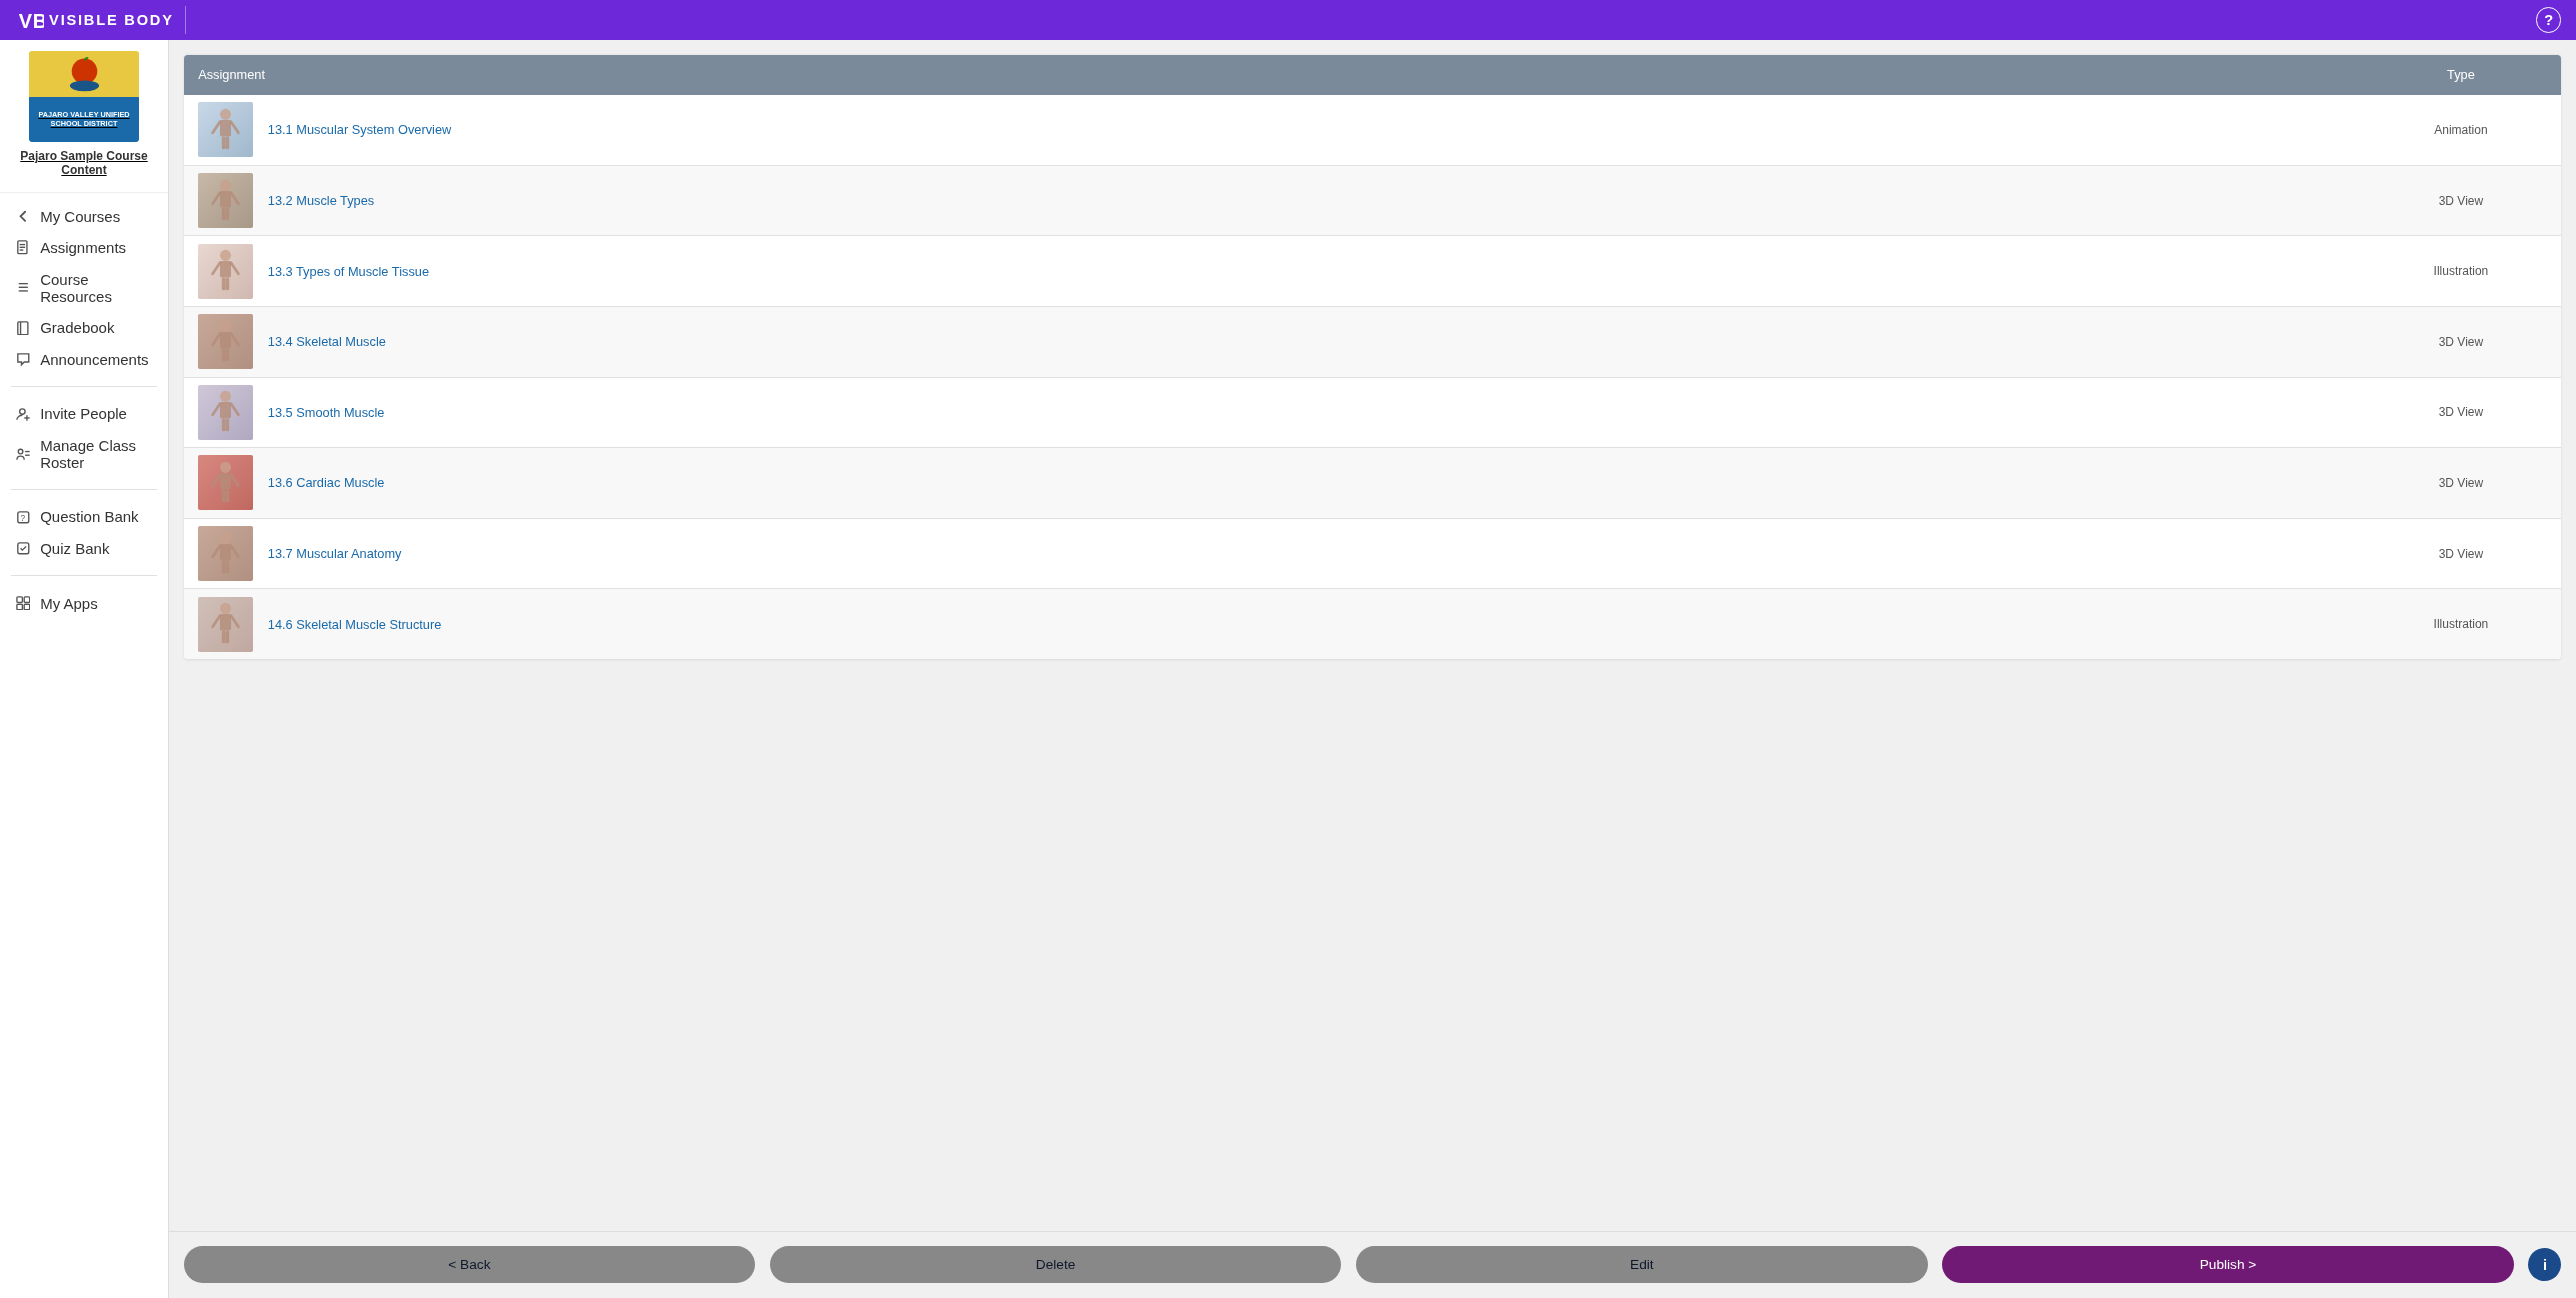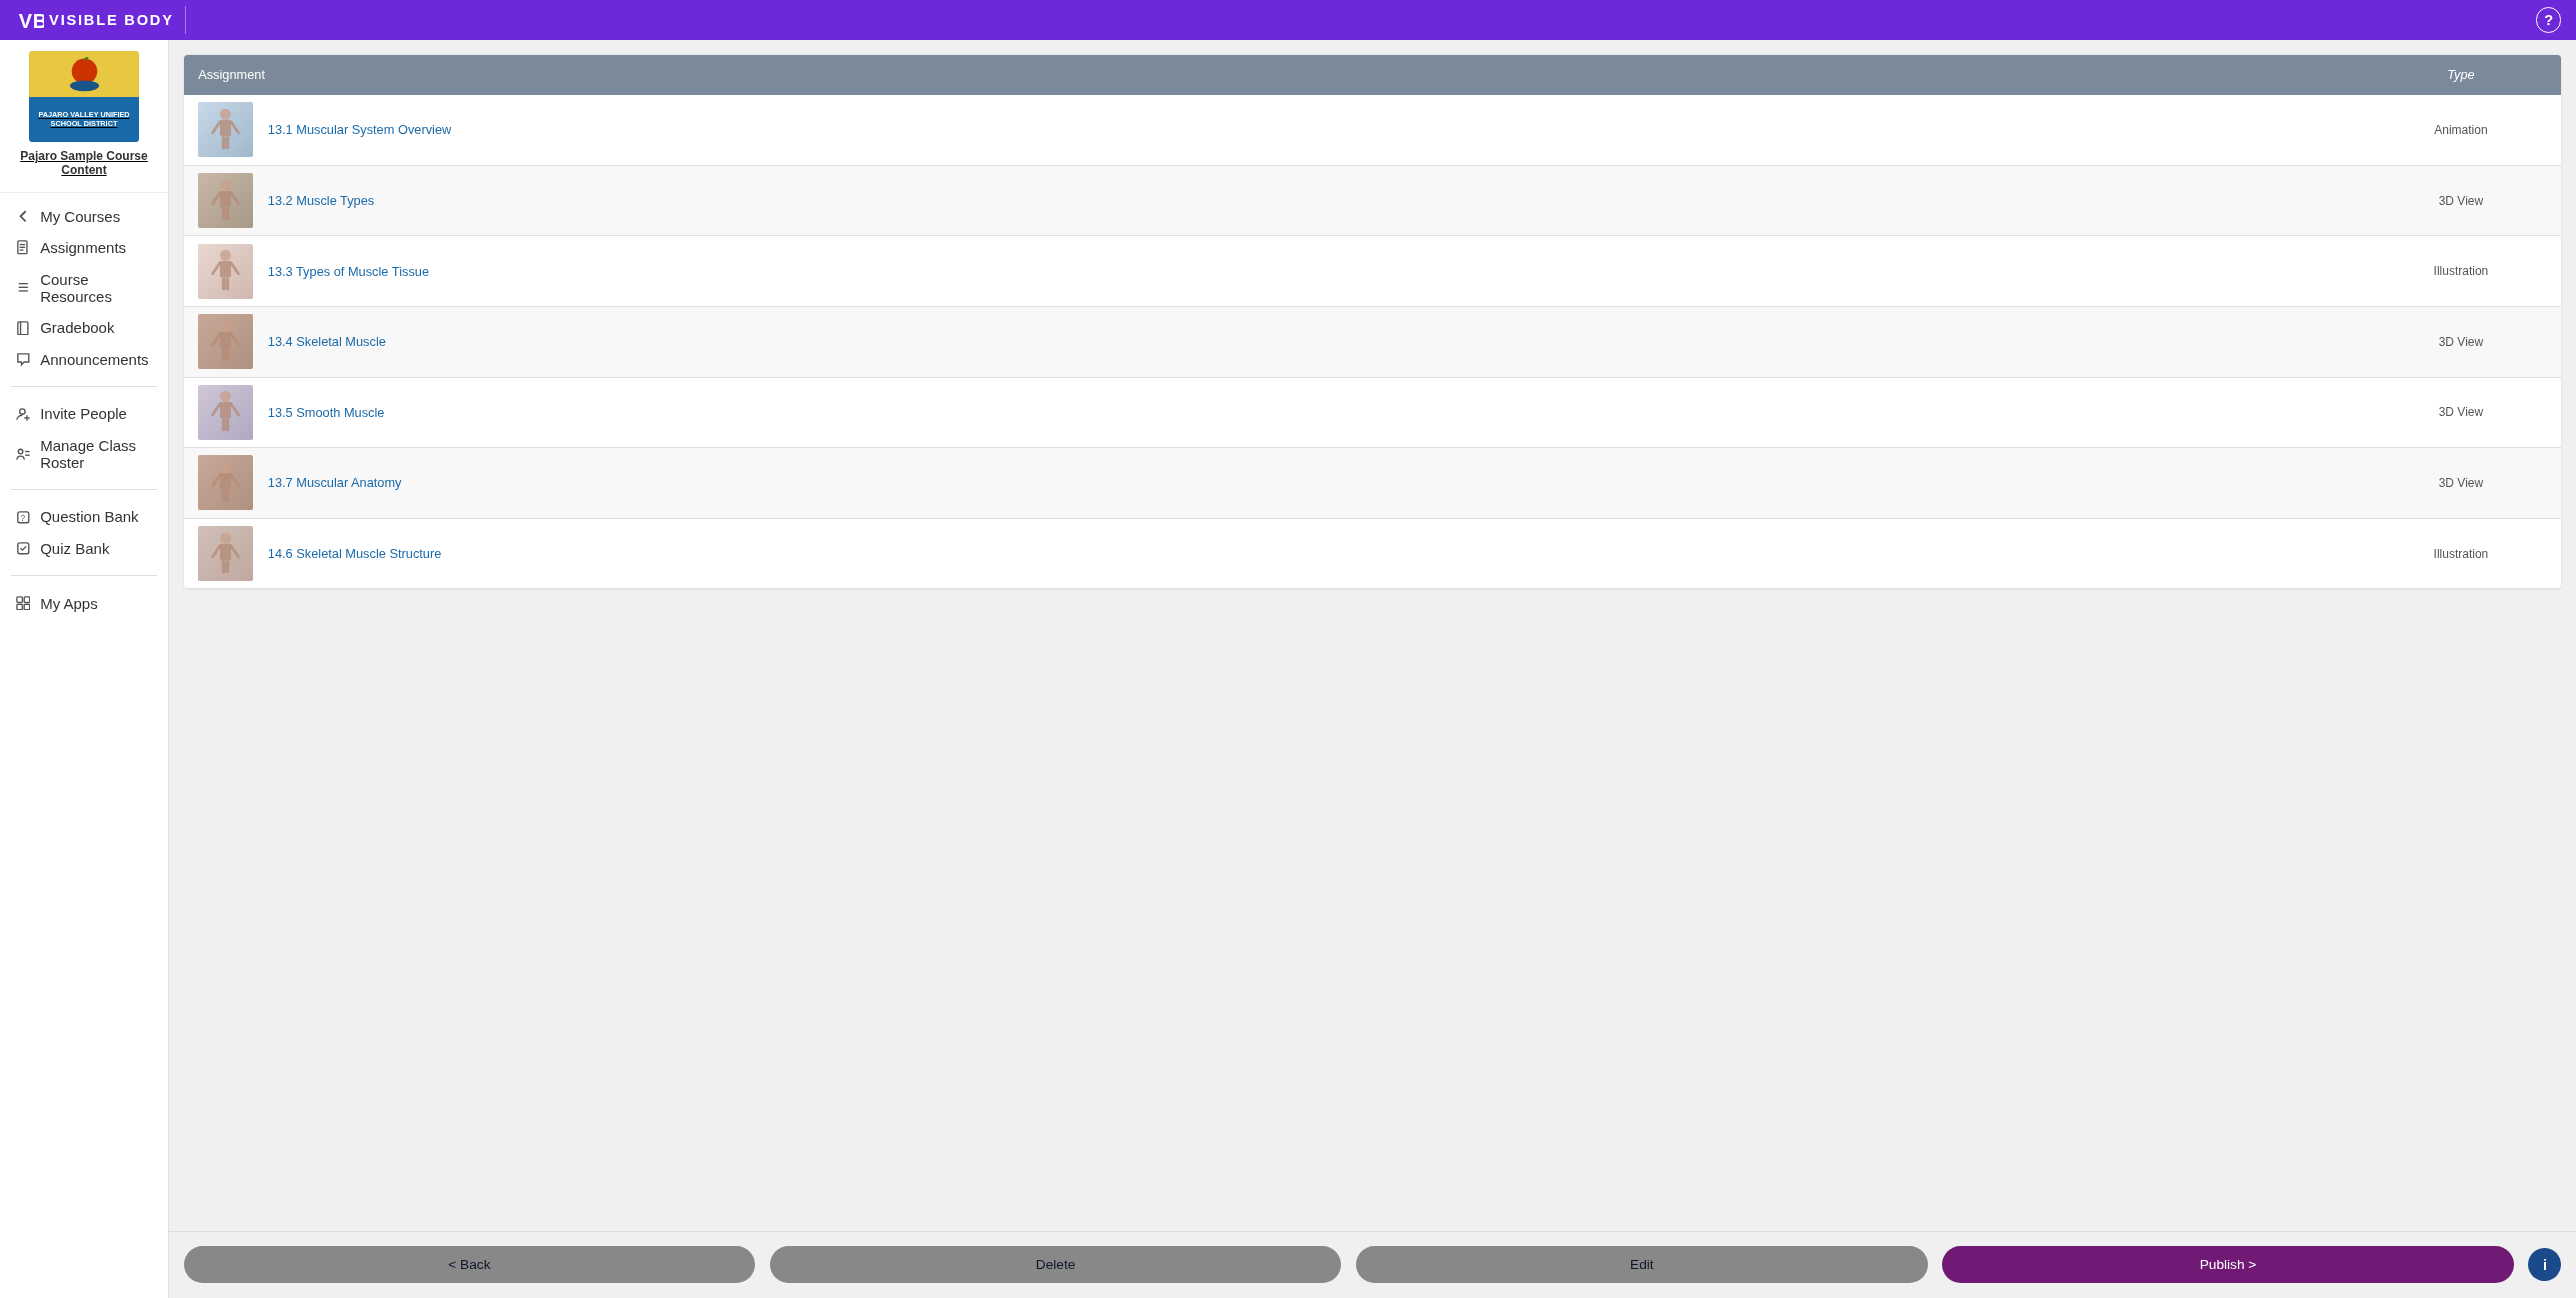--- a/index.html
+++ b/index.html
@@ -179,21 +179,20 @@
       padding: 12.8px 14.6px;
       color: white;
       font-weight: 500;
       font-size: 12.8px;
       text-align: left;
     }
 
     .assignments-table thead th.type-col {
       text-align: center;
       width: 201px;
-      font-style: italic;
     }
 
     .assignments-table tbody tr {
       border-bottom: 0.9px solid #e0e0e0;
     }
 
     .assignments-table tbody tr:last-child {
       border-bottom: none;
     }
 
@@ -569,20 +568,38 @@
                     </svg>
                   </div>
                   <span class="assignment-link">13.5 Smooth Muscle</span>
                 </div>
               </td>
               <td class="type-cell">3D View</td>
             </tr>
             <tr>
               <td>
                 <div class="assignment-cell">
+                  <div class="assignment-thumbnail thumb-cardiac-muscle">
+                    <svg width="37" height="46" viewBox="0 0 40 50">
+                      <ellipse cx="20" cy="8" rx="6" ry="6" fill="rgba(200,160,140,0.8)"></ellipse>
+                      <rect x="14" y="14" width="12" height="18" rx="2" fill="rgba(180,140,120,0.8)"></rect>
+                      <line x1="14" y1="16" x2="6" y2="28" stroke="rgba(180,140,120,0.8)" stroke-width="3" stroke-linecap="round"></line>
+                      <line x1="26" y1="16" x2="34" y2="28" stroke="rgba(180,140,120,0.8)" stroke-width="3" stroke-linecap="round"></line>
+                      <rect x="16" y="32" width="4" height="14" rx="2" fill="rgba(180,140,120,0.8)"></rect>
+                      <rect x="20" y="32" width="4" height="14" rx="2" fill="rgba(180,140,120,0.8)"></rect>
+                    </svg>
+                  </div>
+                  <span class="assignment-link">13.6 Cardiac Muscle</span>
+                </div>
+              </td>
+              <td class="type-cell">3D View</td>
+            </tr>
+            <tr>
+              <td>
+                <div class="assignment-cell">
                   <div class="assignment-thumbnail thumb-muscular-anatomy">
                     <svg width="37" height="46" viewBox="0 0 40 50">
                       <ellipse cx="20" cy="8" rx="6" ry="6" fill="rgba(200,160,140,0.8)"></ellipse>
                       <rect x="14" y="14" width="12" height="18" rx="2" fill="rgba(180,140,120,0.8)"></rect>
                       <line x1="14" y1="16" x2="6" y2="28" stroke="rgba(180,140,120,0.8)" stroke-width="3" stroke-linecap="round"></line>
                       <line x1="26" y1="16" x2="34" y2="28" stroke="rgba(180,140,120,0.8)" stroke-width="3" stroke-linecap="round"></line>
                       <rect x="16" y="32" width="4" height="14" rx="2" fill="rgba(180,140,120,0.8)"></rect>
                       <rect x="20" y="32" width="4" height="14" rx="2" fill="rgba(180,140,120,0.8)"></rect>
                     </svg>
                   </div>

